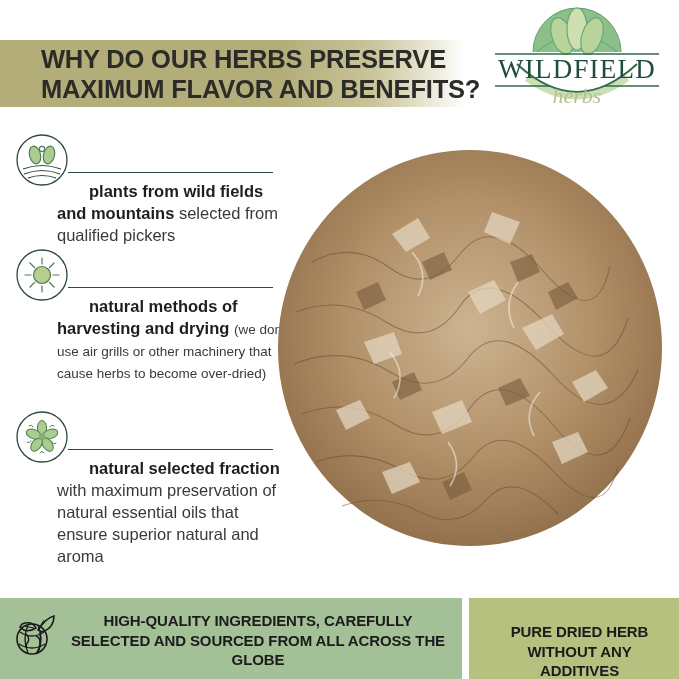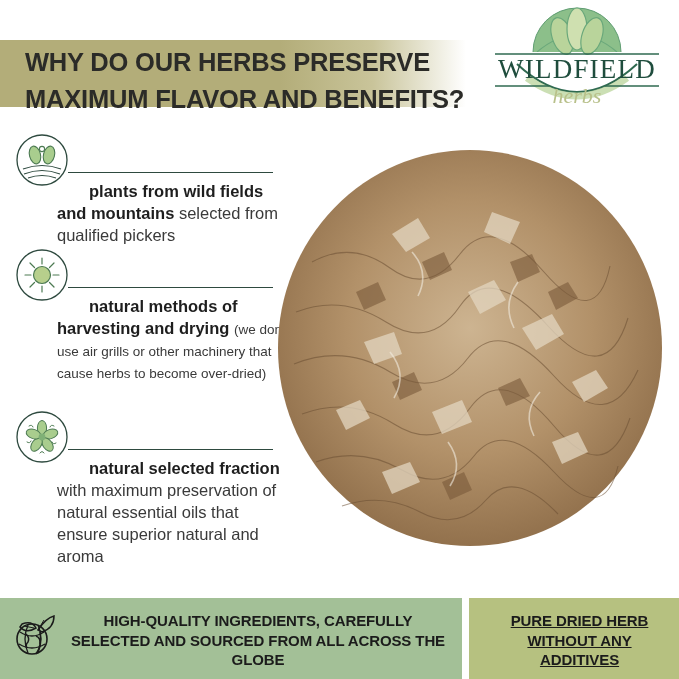--- a/index.html
+++ b/index.html
@@ -10,22 +10,22 @@
     position:relative;overflow:hidden;
   }
   .page{position:relative;width:679px;height:679px;}
 
   
   .header-band{
     position:absolute;left:0;top:40px;width:466px;height:67px;
     background:linear-gradient(to right,#b3ad79 0%,#b3ad79 60%,#c9c49a 80%,#ffffff 100%);
   }
   .header-title{
-    position:absolute;left:25px;top:44px;width:460px;
-    font-size:25.5px;line-height:37px;font-weight:bold;
+    position:absolute;left:41px;top:44px;width:460px;
+    font-size:25.5px;line-height:30px;font-weight:bold;
     letter-spacing:-0.2px;color:#2b2b28;
     font-family:"Liberation Sans", sans-serif;
     text-transform:uppercase;
   }
 
   
   .logo{position:absolute;left:487px;top:6px;width:180px;height:115px;}
   .logo svg{display:block;width:180px;height:115px;}
 
   
@@ -53,21 +53,21 @@
   .banner-left{left:0;width:462px;background:#a3c097;}
   .banner-right{left:469px;width:210px;background:#b6c180;}
   .banner-icon{position:absolute;left:10px;top:12px;width:48px;height:48px;}
   .banner-icon svg{display:block;width:48px;height:48px;}
   .banner-text{
     position:absolute;font-weight:bold;color:#1b1b1b;
     font-size:15px;line-height:19.5px;letter-spacing:-0.1px;
     text-transform:uppercase;font-family:"Liberation Sans", sans-serif;
   }
   .banner-left .banner-text{left:68px;top:13px;width:380px;}
-  .banner-right .banner-text{left:18px;top:13px;width:185px;text-decoration:underline;}
+  .banner-right .banner-text{left:18px;top:24px;width:185px;}
 </style>
 </head>
 <body>
 
 <div class="page">
 
   <div class="header-band"></div>
   <div class="header-title">WHY DO OUR HERBS PRESERVE MAXIMUM FLAVOR AND BENEFITS?</div>
 
   <div class="logo">

